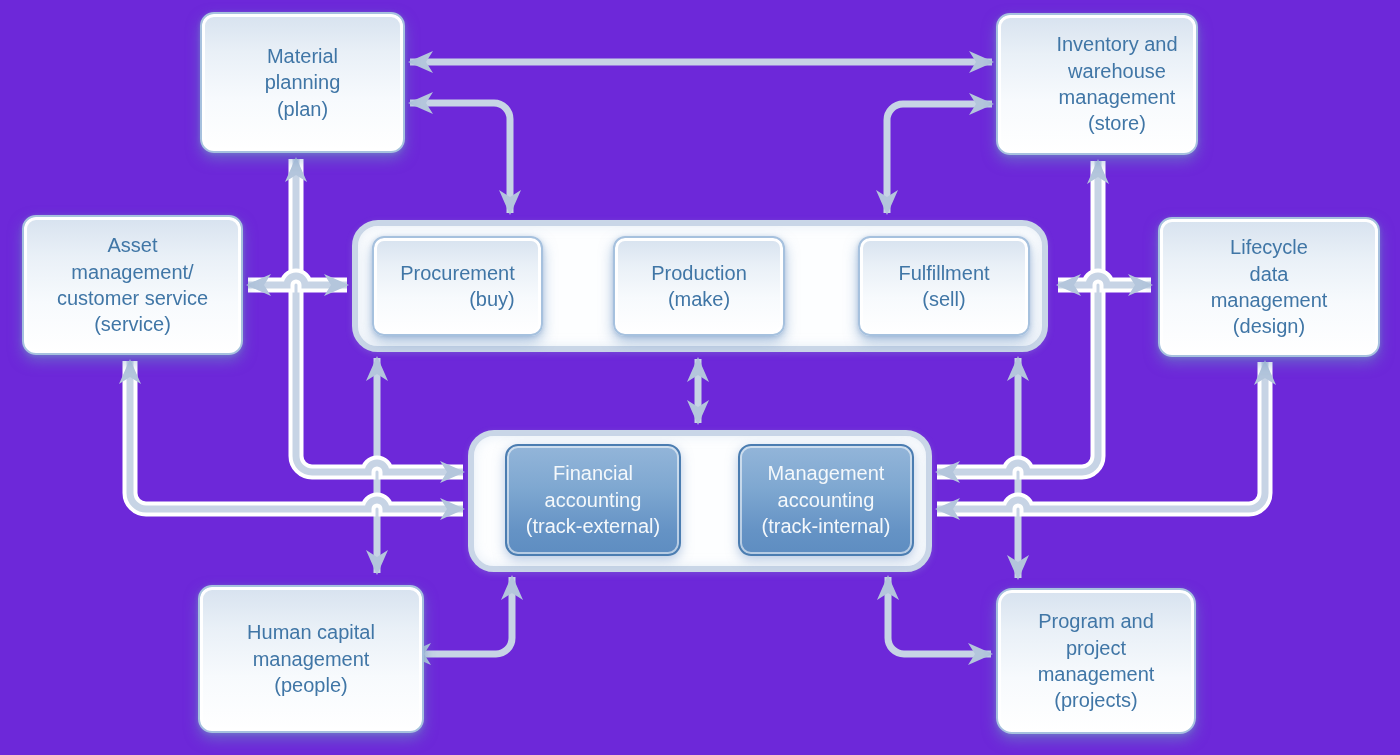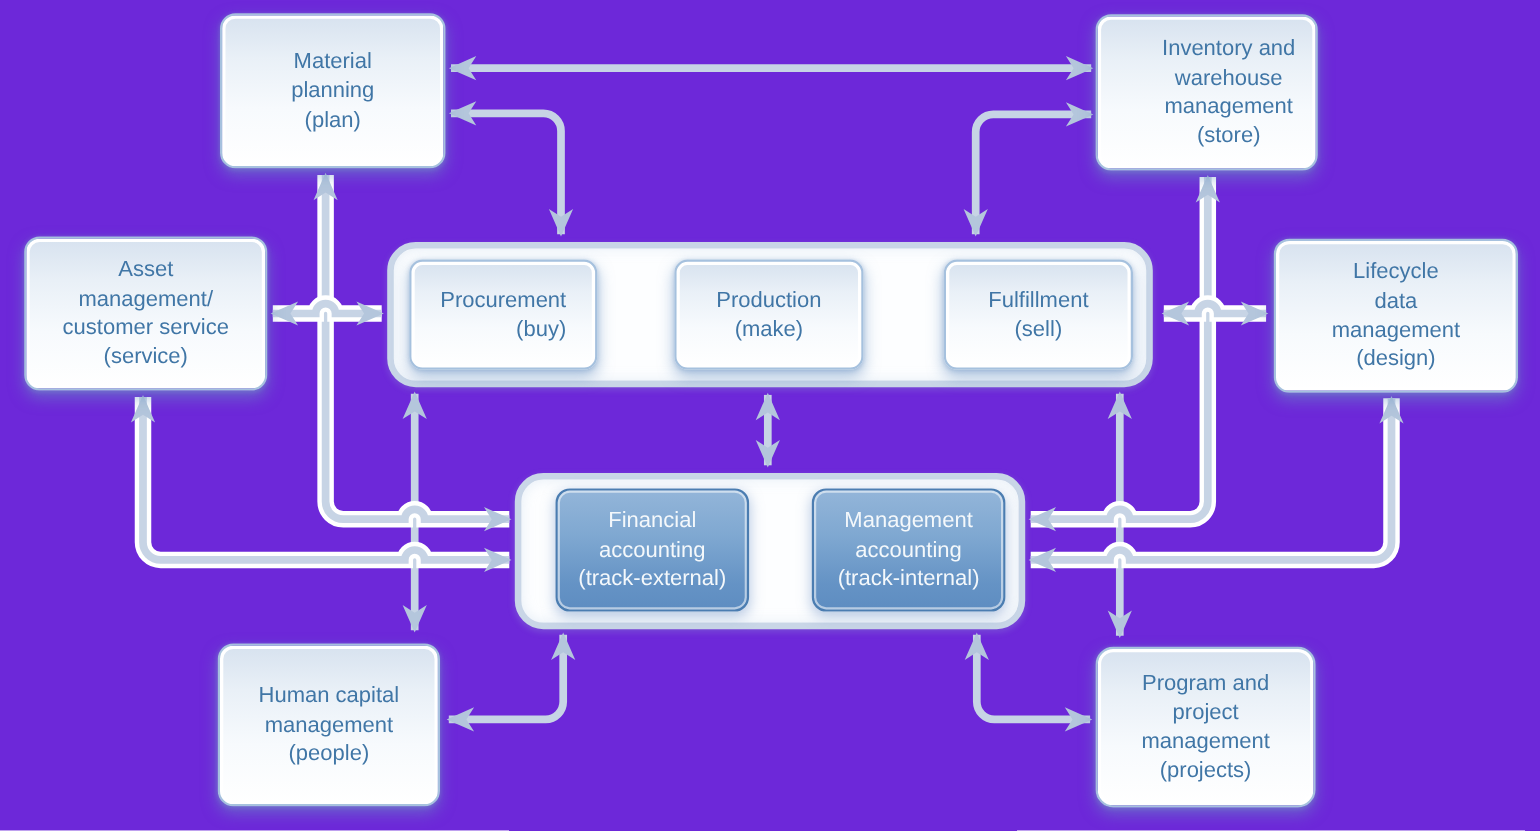--- a/index.html
+++ b/index.html
@@ -127,21 +127,21 @@
 accounting
 (track-external)</span>
   </div>
 
   <div class="node dark" style="left:738px;top:444px;width:176px;height:112px;">
     <span class="label">Management
 accounting
 (track-internal)</span>
   </div>
 
-  <div class="node light" style="left:198px;top:585px;width:202px;height:148px;">
+  <div class="node light" style="left:198px;top:585px;width:226px;height:148px;">
     <span class="label">Human capital
 management
 (people)</span>
   </div>
 
   <div class="node light" style="left:996px;top:588px;width:200px;height:146px;border-radius:16px;">
     <span class="label">Program and
 project
 management
 (projects)</span>

